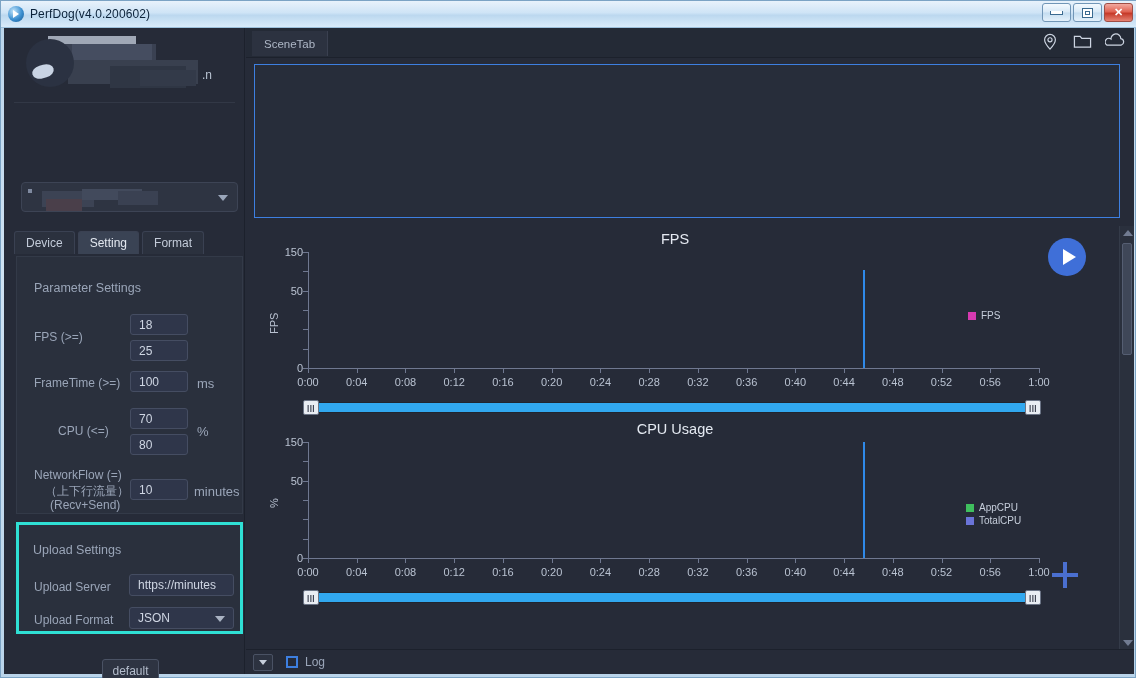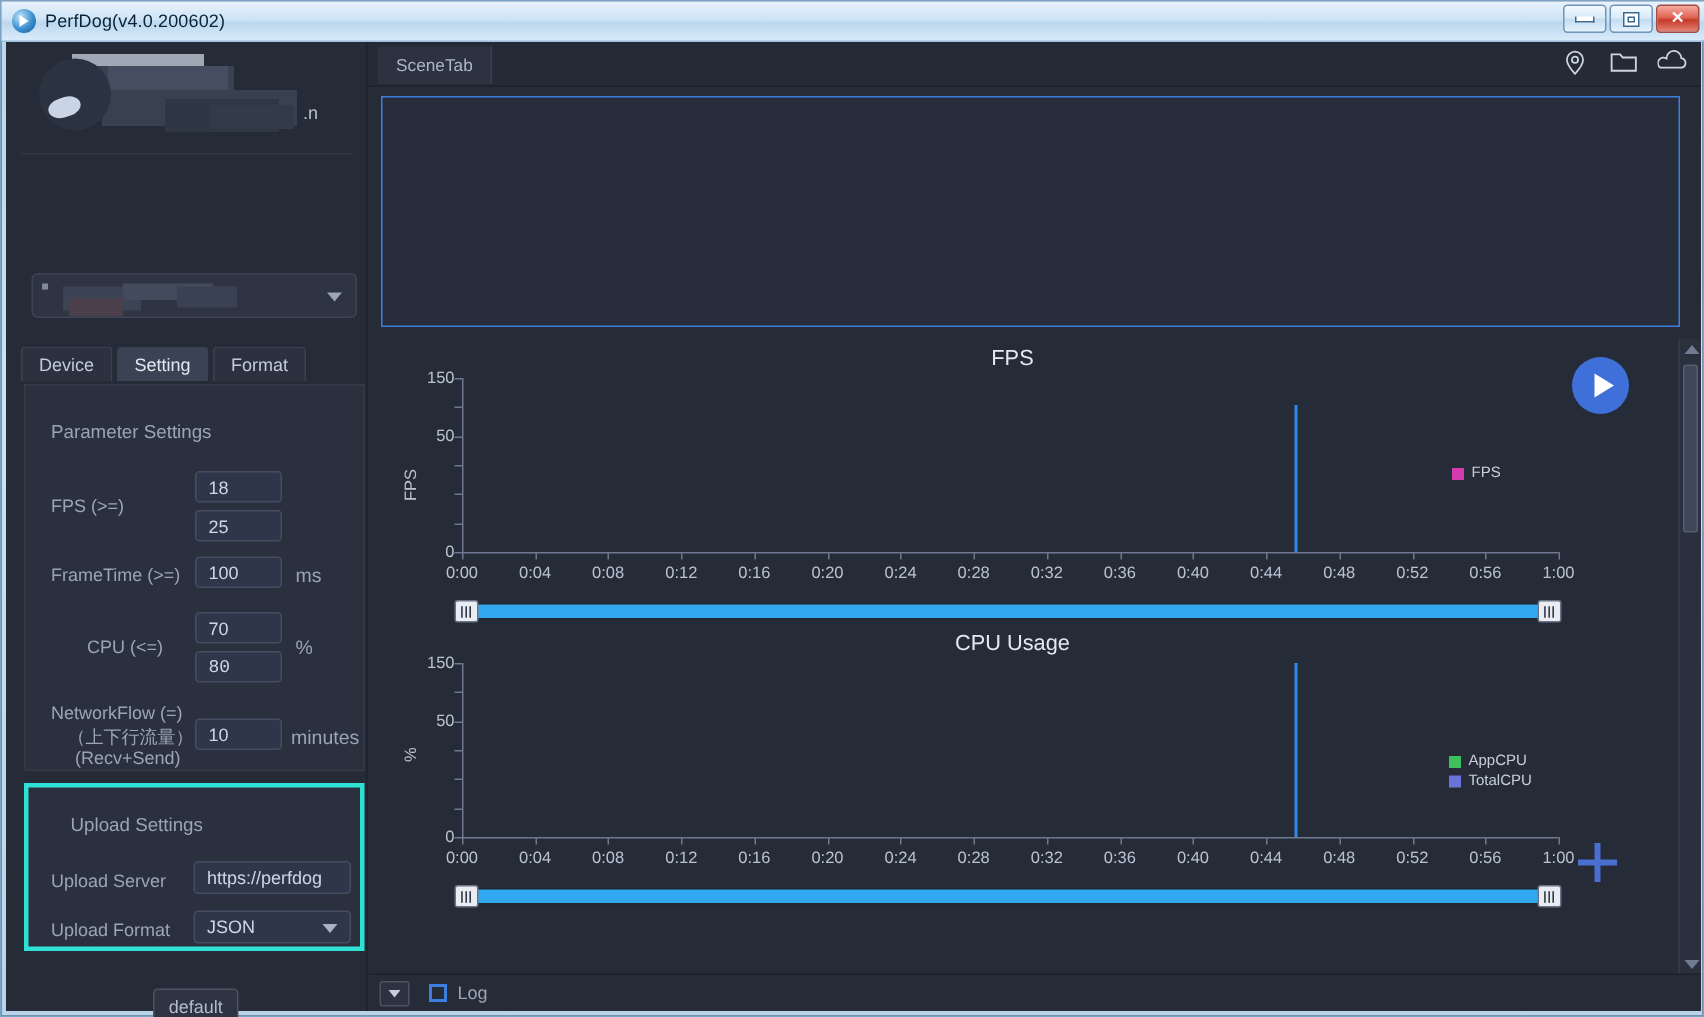--- a/index.html
+++ b/index.html
@@ -86,21 +86,21 @@
          background:#2a303d;border:1px solid #333a48;box-sizing:border-box;}
   .panel-title{position:absolute;left:17px;top:24px;font-size:12.5px;color:#9aa5b8;}
   .prow-label{position:absolute;font-size:12px;color:#9aa5b8;}
   .tinput{position:absolute;background:#2f364a;border:1px solid #454d62;border-radius:3px;
           box-sizing:border-box;height:21px;display:flex;align-items:center;padding-left:8px;
           font-size:12px;color:#cfd6e3;}
   .unit{position:absolute;font-size:13px;color:#9aa5b8;}
 
   .uploadbox{position:absolute;left:12px;top:494px;width:227px;height:112px;
              background:#2a303d;border:3px solid #2fe0d5;box-sizing:border-box;}
-  .ub-title{position:absolute;left:28px;top:18px;font-size:12.5px;color:#9aa5b8;text-align:center;}
+  .ub-title{position:absolute;left:14px;top:18px;font-size:12.5px;color:#9aa5b8;text-align:center;}
   .ub-lab{position:absolute;font-size:12px;color:#9aa5b8;}
   .ub-in{position:absolute;background:#2f364a;border:1px solid #454d62;border-radius:3px;
          box-sizing:border-box;height:22px;display:flex;align-items:center;padding-left:8px;
          font-size:12px;color:#cfd6e3;}
   .ub-sel{position:absolute;background:#2f364a;border:1px solid #454d62;border-radius:3px;
           box-sizing:border-box;height:22px;display:flex;align-items:center;padding-left:8px;
           font-size:12px;color:#cfd6e3;}
   .ub-sel .caret2{position:absolute;right:8px;top:8px;width:0;height:0;
          border-left:5px solid transparent;border-right:5px solid transparent;border-top:6px solid #aab3c3;}
   .defbtn{position:absolute;left:98px;top:631px;width:57px;height:24px;
@@ -225,34 +225,34 @@
         <div class="prow-label" style="left:17px;top:73px;">FPS (&gt;=)</div>
         <div class="tinput" style="left:113px;top:57px;width:58px;">18</div>
         <div class="tinput" style="left:113px;top:83px;width:58px;">25</div>
 
         <div class="prow-label" style="left:17px;top:119px;">FrameTime (&gt;=)</div>
         <div class="tinput" style="left:113px;top:114px;width:58px;">100</div>
         <div class="unit" style="left:180px;top:119px;">ms</div>
 
         <div class="prow-label" style="left:17px;top:167px;margin-left:24px;">CPU (&lt;=)</div>
         <div class="tinput" style="left:113px;top:151px;width:58px;">70</div>
-        <div class="tinput" style="left:113px;top:177px;width:58px;font-family:Liberation Mono, monospace;">80</div>
+        <div class="tinput" style="left:113px;top:177px;width:58px;">80</div>
         <div class="unit" style="left:180px;top:167px;">%</div>
 
         <div class="prow-label" style="left:17px;top:211px;">NetworkFlow (=)</div>
         <div class="prow-label" style="left:28px;top:226px;">（上下行流量）</div>
         <div class="prow-label" style="left:33px;top:241px;">(Recv+Send)</div>
         <div class="tinput" style="left:113px;top:222px;width:58px;">10</div>
         <div class="unit" style="left:177px;top:227px;">minutes</div>
       </div>
 
       <div class="uploadbox">
         <div class="ub-title">Upload Settings</div>
         <div class="ub-lab" style="left:15px;top:55px;">Upload Server</div>
-        <div class="ub-in" style="left:110px;top:49px;width:105px;">https://perfdog</div>
+        <div class="ub-in" style="left:110px;top:49px;width:105px;">https://minutes</div>
         <div class="ub-lab" style="left:15px;top:88px;">Upload Format</div>
         <div class="ub-sel" style="left:110px;top:82px;width:105px;">
           <span>JSON</span>
           <span class="caret2"></span>
         </div>
       </div>
 
       <div class="defbtn">default</div>
     </div>
 

